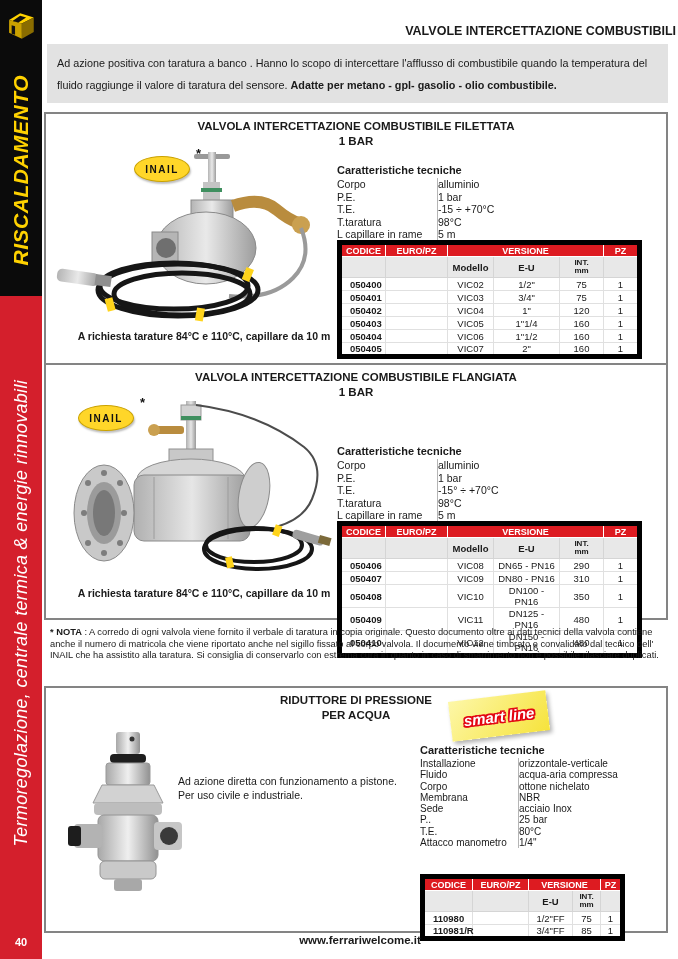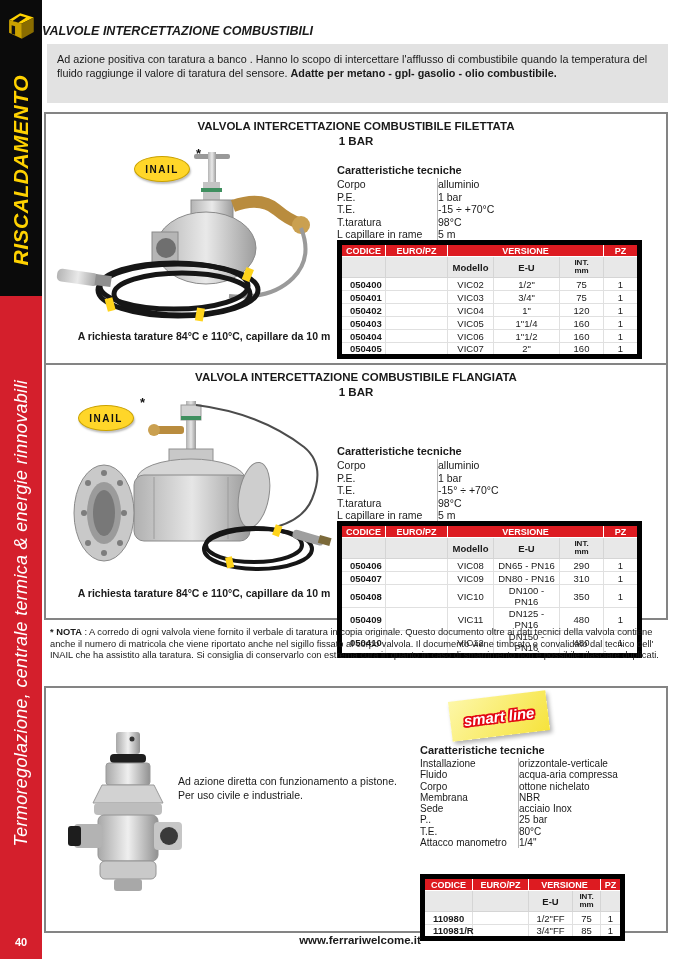--- a/index.html
+++ b/index.html
@@ -12,22 +12,22 @@
   .brand-logo { position:absolute; left:4px; top:6px; width:34px; height:40px; }
   .vwrap { position:absolute; display:flex; align-items:center; justify-content:center; }
   .cat-wrap { left:0; top:50px; width:42px; height:240px; }
   .tag-wrap { left:0; top:10px; width:42px; height:615px; }
   .vtext { writing-mode:vertical-rl; transform:rotate(180deg); white-space:nowrap; }
   .cat-text { color:#ffd200; font-size:21px; font-weight:bold; font-style:italic; letter-spacing:0.5px; }
   .tag-text { color:#ffffff; font-size:18px; font-style:italic; letter-spacing:0.3px; }
   .page-number { position:absolute; left:0; bottom:11px; width:42px; text-align:center; color:#fff; font-weight:bold; font-size:11px; }
 
   
-  .main-title { position:absolute; left:42px; right:2px; top:24px; text-align:left; font-size:12.5px; font-weight:bold;font-style:italic; }
-  .intro-box { position:absolute; left:47px; top:44px; width:621px; height:59px; background:#e2e2e2; padding:8px 10px; font-size:10.8px; line-height:14px; }
+  .main-title { position:absolute; left:42px; right:2px; top:24px; text-align:right; font-size:12.5px; font-weight:bold; }
+  .intro-box { position:absolute; left:47px; top:44px; width:621px; height:59px; background:#e2e2e2; padding:8px 10px; font-size:10.8px; line-height:22px; }
 
   
   .product-box { position:absolute; left:44px; width:624px; border:2px solid #848484; background:#fff; }
   #box1 { top:112px; height:318px; }
   #box2 { top:363px; height:257px; }
   #box3 { top:686px; height:247px; }
   .box-title { text-align:center; font-weight:bold; font-size:11.5px; line-height:1.3; padding-top:5px; }
 
   .prod-img { position:absolute; }
   .inail-badge { position:absolute; width:56px; height:26px; background:#ffd629; border:1px solid #caa200; border-radius:50%; display:flex; align-items:center; justify-content:center; font-size:10px; font-weight:bold; letter-spacing:1.5px; color:#111; box-shadow:1px 2px 2px rgba(0,0,0,0.25); }
@@ -393,20 +393,24 @@
             <td>480</td>
             <td>1</td>
           </tr>
     </tbody>
       </table>
   </section>
 
   <div class="nota"><b>* NOTA</b><span> : A corredo di ogni valvola viene fornito il verbale di taratura in copia originale. Questo documento oltre ai dati tecnici della valvola contiene anche il numero di matricola che viene riportato anche nel sigillo fissato al corpo valvola. Il documento viene timbrato e convalidato dal tecnico dell' INAIL che ha assistito alla taratura. Si consiglia di conservarlo con estrema cura in quanto in caso di smarrimento non è possibile rilasciare duplicati.</span></div>
 
   <section class="product-box" id="box3">
+    <div class="box-title">
+      <div>RIDUTTORE DI PRESSIONE</div>
+      <div>PER ACQUA</div>
+    </div>
 
     <div class="sticker">
       <span class="sticker-text">smart line</span>
     </div>
 
     <svg class="prod-img" style="left:18px; top:38px;" width="130" height="180" viewBox="0 0 130 180">
       <defs>
         <linearGradient id="met3" x1="0" y1="0" x2="1" y2="0">
           <stop offset="0" stop-color="#a8a8a8"></stop>
             <stop offset="0.5" stop-color="#efefef"></stop>

